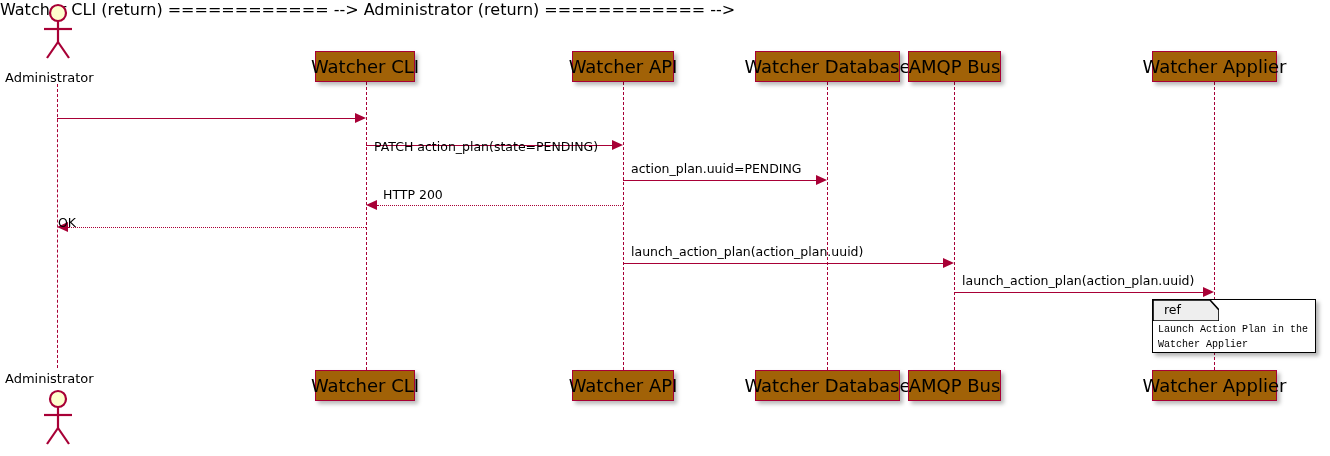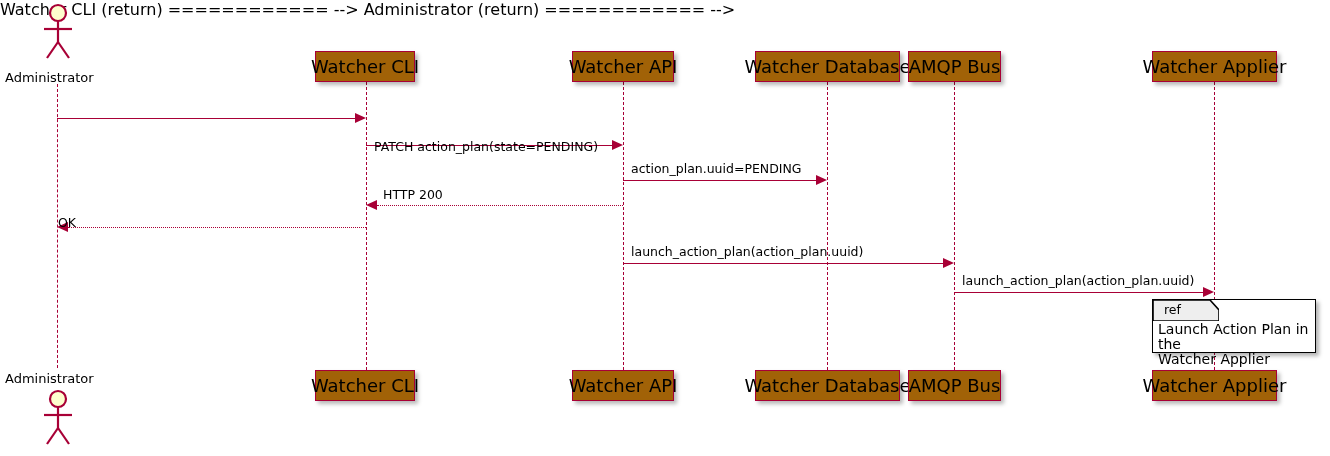--- a/index.html
+++ b/index.html
@@ -104,25 +104,26 @@
   .ref-tab-label {
     position: absolute;
     font-size: 12.5px;
     font-weight: normal;
     color: #000000;
     z-index: 8;
     line-height: 1;
   }
   .ref-body {
     position: absolute;
-    font-size: 14px;
+    font-size: 10px;
     color: #000000;
     line-height: 15px;
     z-index: 7;
     white-space: pre-line;
+    font-family: Liberation Mono, monospace;
   }
 </style>
 </head>
 <body>
 
 <div id="diagram">
 
   
   <div class="lifeline" style="left:57px; top:84px; height:284px;"></div>
   <div class="lifeline" style="left:366px; top:82px; height:288px;"></div>

